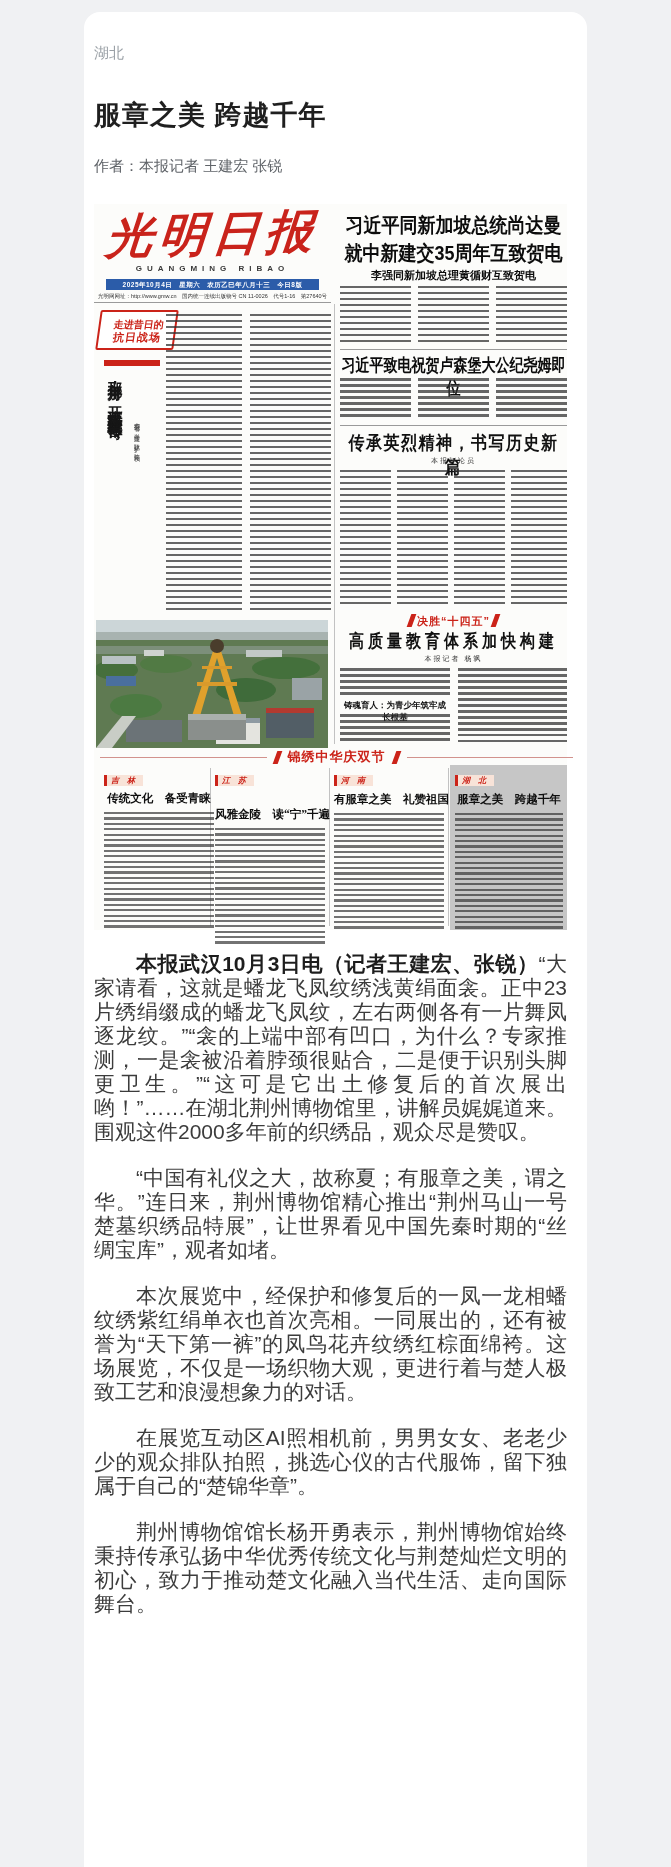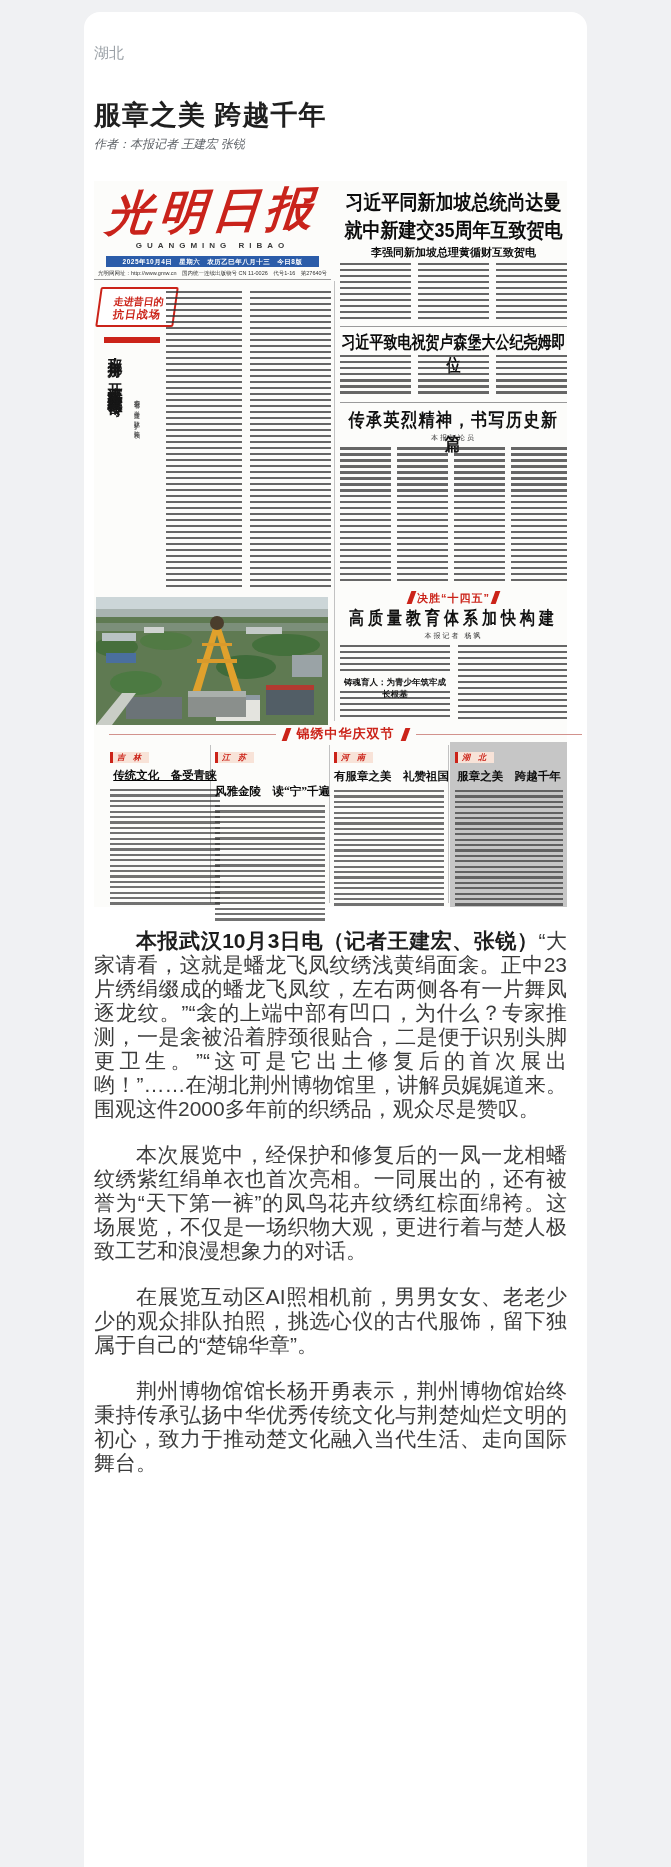--- a/index.html
+++ b/index.html
@@ -5,21 +5,21 @@
   html,body{margin:0;padding:0;}
   .page{position:relative;width:671px;height:1867px;background:#f0f1f3;overflow:hidden;
         font-family:"Liberation Sans","DejaVu Sans",sans-serif;}
   .card{position:absolute;left:84px;top:12px;width:503px;height:1855px;background:#ffffff;
         border-radius:16px 16px 0 0;}
   .card-inner{padding:32px 20px 0 10px;}
 
   .category{font-size:15px;color:#9aa0a6;}
   .title{margin-top:34px;font-size:27px;font-weight:700;color:#1f1f1f;letter-spacing:1px;}
   .meta1{margin-top:22px;font-size:15px;color:#9aa0a6;}
-  .meta2{margin-top:3px;font-size:12px;color:#5f6368;font-style:italic;}
+  .meta2{margin-top:24px;font-size:15px;color:#5f6368;}
 
   
   .paper{position:relative;width:473px;height:726px;margin-top:28px;background:#fcfcfa;}
   .abs{position:absolute;}
   .tx{background-image:repeating-linear-gradient(to bottom,rgba(45,45,45,.72) 0px,rgba(45,45,45,.72) 2.5px,transparent 2.5px,transparent 6px);}
   .tx2{background-image:repeating-linear-gradient(to bottom,rgba(55,55,55,.7) 0px,rgba(55,55,55,.7) 2.2px,transparent 2.2px,transparent 5.4px);}
   .rule{background:#9a9a9a;}
   .vrule{background:#c2c2c2;}
 
   .masthead-cn{font-family:"DejaVu Serif","Liberation Serif",serif;font-style:italic;font-weight:900;
@@ -149,34 +149,34 @@
         <div class="abs tx" style="left:417px;top:266px;width:56px;height:134px;"></div>
 
         <div class="abs redtag" style="left:246px;top:410px;width:227px;"><span class="slash"></span><span>决胜“十四五”</span><span class="slash"></span></div>
         <div class="abs h-serif" style="left:246px;top:426px;width:227px;font-size:15px;letter-spacing:4px;transform:scaleY(1.2);transform-origin:top;">高质量教育体系加快构建</div>
         <div class="abs npbyline" style="left:246px;top:450px;width:227px;">本报记者 杨飒</div>
         <div class="abs tx" style="left:246px;top:464px;width:110px;height:28px;"></div>
         <div class="abs subhead-sm" style="left:246px;top:496px;width:110px;text-align:center;">铸魂育人：为青少年筑牢成长根基</div>
         <div class="abs tx" style="left:246px;top:510px;width:110px;height:30px;"></div>
         <div class="abs tx" style="left:364px;top:464px;width:109px;height:76px;"></div>
 
-        <div class="abs np-divider" style="left:15px;top:544px;width:473px;text-align:right;">
+        <div class="abs np-divider" style="left:6px;top:544px;width:473px;text-align:right;">
           <div class="dline"></div>
           <span class="slash"></span>
           <span class="dtext">锦绣中华庆双节</span>
           <span class="slash"></span>
           <div class="dline"></div>
         </div>
 
         <div class="abs graybox" style="left:356px;top:561px;width:117px;height:165px;"></div>
         <div class="abs vrule" style="left:116px;top:564px;width:1px;height:158px;"></div>
         <div class="abs vrule" style="left:235px;top:564px;width:1px;height:158px;"></div>
         <div class="abs vrule" style="left:354px;top:564px;width:1px;height:158px;"></div>
 
-        <div class="abs" style="left:16px;top:565px;width:110px;text-decoration:underline;">
+        <div class="abs" style="left:10px;top:565px;width:110px;">
           <span class="regiontag">吉  林</span>
           <div class="colhead" style="margin-top:4px;">传统文化　备受青睐</div>
           <div class="tx2" style="margin-top:6px;height:118px;"></div>
         </div>
         <div class="abs" style="left:121px;top:565px;width:110px;">
           <span class="regiontag">江  苏</span>
           <div class="colhead" style="margin-top:20px;">风雅金陵　读“宁”千遍</div>
           <div class="tx2" style="margin-top:6px;height:118px;"></div>
         </div>
         <div class="abs" style="left:240px;top:565px;width:110px;">
@@ -186,19 +186,20 @@
         </div>
         <div class="abs" style="left:361px;top:565px;width:108px;">
           <span class="regiontag">湖  北</span>
           <div class="colhead" style="margin-top:5px;">服章之美　跨越千年</div>
           <div class="tx2" style="margin-top:6px;height:118px;"></div>
         </div>
       </div>
 
 
       <p class="art"><span class="lead">本报武汉10月3日电（记者王建宏、张锐）</span><span>“大家请看，这就是蟠龙飞凤纹绣浅黄绢面衾。正中23片绣绢缀成的蟠龙飞凤纹，左右两侧各有一片舞凤逐龙纹。”“衾的上端中部有凹口，为什么？专家推测，一是衾被沿着脖颈很贴合，二是便于识别头脚更卫生。”“这可是它出土修复后的首次展出哟！”……在湖北荆州博物馆里，讲解员娓娓道来。围观这件2000多年前的织绣品，观众尽是赞叹。</span></p>
+      <p class="art"><span>“中国有礼仪之大，故称夏；有服章之美，谓之华。”连日来，荆州博物馆精心推出“荆州马山一号楚墓织绣品特展”，让世界看见中国先秦时期的“丝绸宝库”，观者如堵。</span></p>
       <p class="art"><span>本次展览中，经保护和修复后的一凤一龙相蟠纹绣紫红绢单衣也首次亮相。一同展出的，还有被誉为“天下第一裤”的凤鸟花卉纹绣红棕面绵袴。这场展览，不仅是一场织物大观，更进行着与楚人极致工艺和浪漫想象力的对话。</span></p>
       <p class="art"><span>在展览互动区AI照相机前，男男女女、老老少少的观众排队拍照，挑选心仪的古代服饰，留下独属于自己的“楚锦华章”。</span></p>
       <p class="art"><span>荆州博物馆馆长杨开勇表示，荆州博物馆始终秉持传承弘扬中华优秀传统文化与荆楚灿烂文明的初心，致力于推动楚文化融入当代生活、走向国际舞台。</span></p>
 
     </div>
   </div>
 </div>
 
 </body></html>

